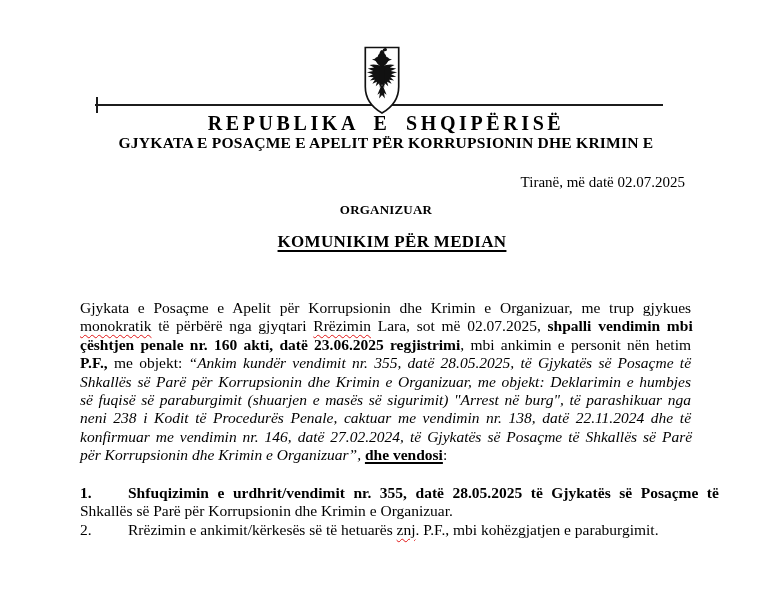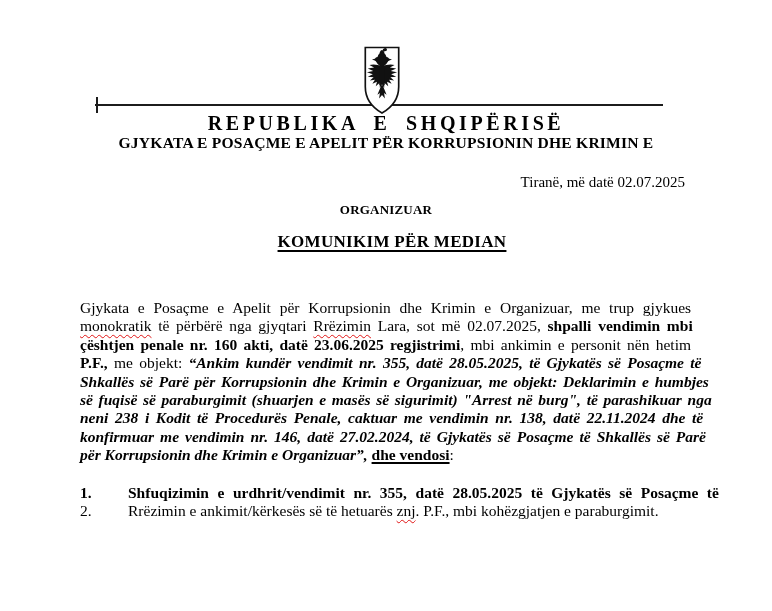--- a/index.html
+++ b/index.html
@@ -22,21 +22,21 @@
   #court2{top:154px;font-size:13px;letter-spacing:0.2px;margin-top:48px;}
   #dateline{position:absolute;top:174px;right:87px;font-size:15px;}
   #title{position:absolute;top:232px;left:0;right:0;text-align:center;font-weight:bold;font-size:17px;letter-spacing:0.3px;}
   #title .tu{text-decoration:underline;text-decoration-thickness:2px;text-underline-offset:3px;margin-left:12px;}
   
   .textblock{position:absolute;left:80px;width:611px;font-size:15.5px;}
   #intro-block{top:299px;}
   #decisions-block{top:484px;}
   .jline{white-space:nowrap;height:18.4px;line-height:18.4px;}
   .b{font-weight:bold;}
-  .i{font-style:italic;font-weight:bold;}
+  .i{font-style:italic;}
   .u{text-decoration:underline;text-decoration-thickness:1.5px;text-underline-offset:2px;}
   .sq{text-decoration:underline;text-decoration-style:wavy;text-decoration-color:#e01414;text-decoration-thickness:1px;text-underline-offset:2.5px;}
   .num{display:inline-block;width:48px;}
 </style>
 </head>
 <body>
 
 <div class="page">
 
   <div class="rule"></div>
@@ -84,16 +84,17 @@
       <div class="jline" style="word-spacing: 2.4px;"><span class="lc"><span class="b">P.F.,</span><span> me objekt: </span><span class="i">“Ankim kundër vendimit nr. 355, datë 28.05.2025, të Gjykatës së Posaçme të</span></span></div>
       <div class="jline" style="word-spacing: 1.87px;"><span class="lc"><span class="i">Shkallës së Parë për Korrupsionin dhe Krimin e Organizuar, me objekt: Deklarimin e humbjes</span></span></div>
       <div class="jline" style="word-spacing: 1.78px;"><span class="lc"><span class="i">së fuqisë së paraburgimit (shuarjen e masës së sigurimit) "Arrest në burg", të parashikuar nga</span></span></div>
       <div class="jline" style="word-spacing: 2.74px;"><span class="lc"><span class="i">neni 238 i Kodit të Procedurës Penale, caktuar me vendimin nr. 138, datë 22.11.2024 dhe të</span></span></div>
       <div class="jline" style="word-spacing: 2.12px;"><span class="lc"><span class="i">konfirmuar me vendimin nr. 146, datë 27.02.2024, të Gjykatës së Posaçme të Shkallës së Parë</span></span></div>
       <div class="jline"><span class="lc"><span class="i">për Korrupsionin dhe Krimin e Organizuar</span><span class="i">”, </span><span class="b u">dhe vendosi</span><span>:</span></span></div>
     </div>
 
   <div class="textblock" id="decisions-block">
       <div class="jline" style="word-spacing: 4.65px; font-weight: bold;"><span class="lc"><span class="num">1.</span><span>Shfuqizimin e urdhrit/vendimit nr. 355, datë 28.05.2025 të Gjykatës së Posaçme të</span></span></div>
+      <div class="jline"><span class="lc"><span>Shkallës së Parë për Korrupsionin dhe Krimin e Organizuar.</span></span></div>
       <div class="jline"><span class="lc"><span class="num">2.</span><span>Rrëzimin e ankimit/kërkesës së të hetuarës </span><span class="sq">znj</span><span>. P.F., mbi kohëzgjatjen e paraburgimit.</span></span></div>
     </div>
 
 </div>
 
 </body></html>

